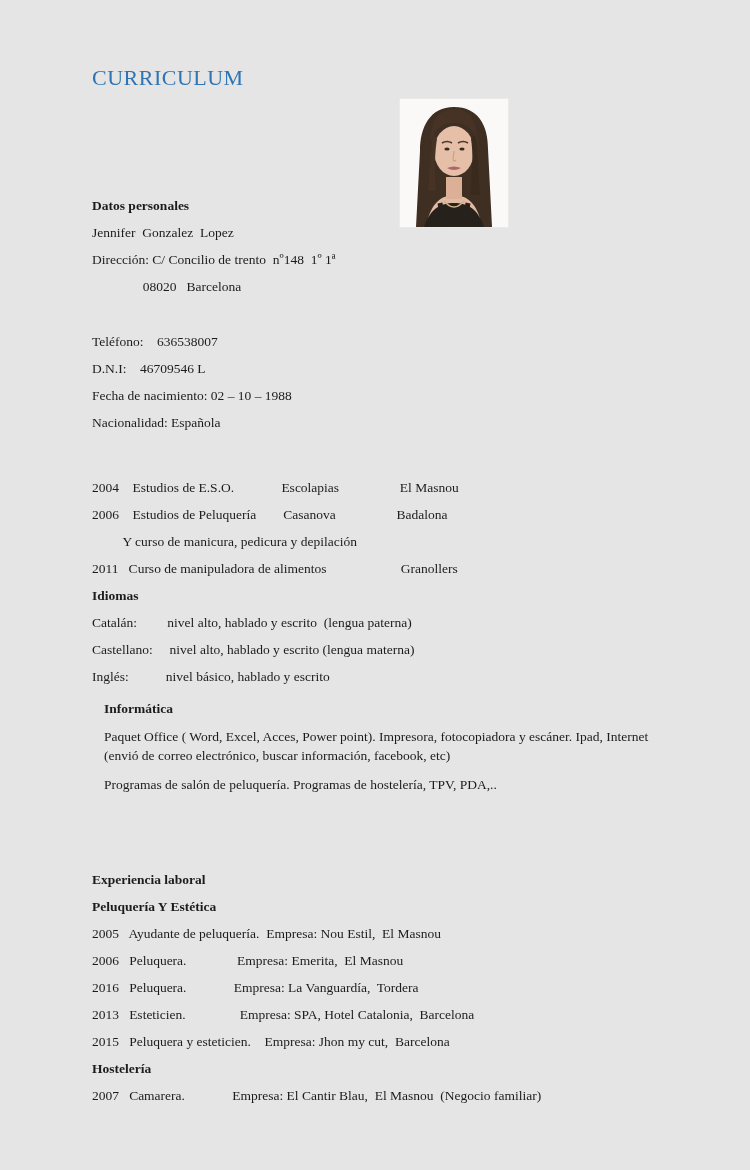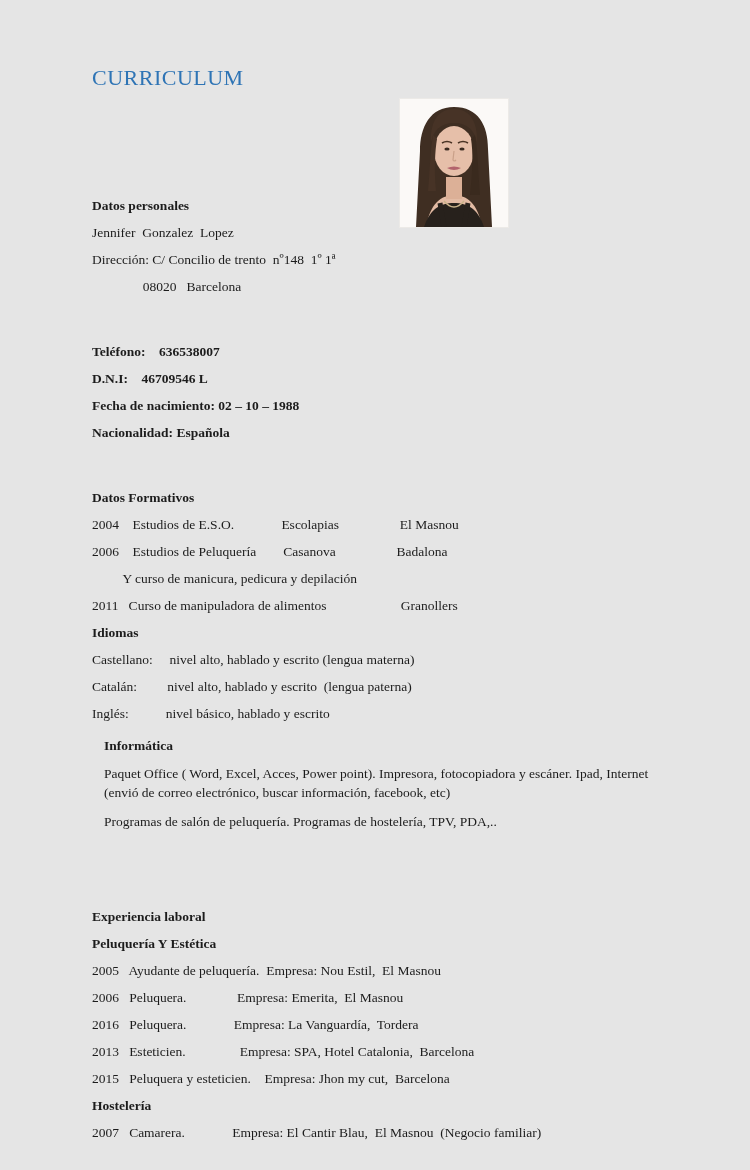--- a/index.html
+++ b/index.html
@@ -34,21 +34,21 @@
     outline: 1px solid #eceae7;
   }
   .content {
     position: absolute;
     left: 92px;
     top: 192px;
     width: 620px;
   }
   .line { white-space: pre-wrap; }
   .heading { font-weight: bold; white-space: pre-wrap; }
-  .sec-contact { margin-top: 38px; font-weight: bold; }
+  .sec-contact { margin-top: 28px; }
   .sec-formacion { margin-top: 38px; }
   .sec-informatica { margin-top: 5px; margin-left: 12px; }
   .para {
     white-space: pre-wrap;
     line-height: 19px;
     margin-top: 5px;
   }
   .para-single {
     white-space: pre-wrap;
     line-height: 27px;
@@ -106,31 +106,30 @@
     </section>
 
     <section class="sec-contact">
       <div class="line">Teléfono:    636538007</div>
       <div class="line">D.N.I:    46709546 L</div>
       <div class="line">Fecha de nacimiento: 02 – 10 – 1988</div>
       <div class="line">Nacionalidad: Española</div>
     </section>
 
     <section class="sec-formacion">
-      <div class="heading">Datos Formativos</div>
       <div class="line">2004    Estudios de E.S.O.              Escolapias                  El Masnou</div>
       <div class="line">2006    Estudios de Peluquería        Casanova                  Badalona</div>
       <div class="line">         Y curso de manicura, pedicura y depilación</div>
       <div class="line">2011   Curso de manipuladora de alimentos                      Granollers</div>
     </section>
 
     <section>
       <div class="heading">Idiomas</div>
+      <div class="line">Catalán:         nivel alto, hablado y escrito  (lengua paterna)</div>
       <div class="line">Castellano:     nivel alto, hablado y escrito (lengua materna)</div>
-      <div class="line">Catalán:         nivel alto, hablado y escrito  (lengua paterna)</div>
       <div class="line">Inglés:           nivel básico, hablado y escrito</div>
     </section>
 
     <section class="sec-informatica">
       <div class="heading">Informática</div>
       <div class="para">Paquet Office ( Word, Excel, Acces, Power point). Impresora, fotocopiadora y escáner. Ipad, Internet
 (envió de correo electrónico, buscar información, facebook, etc)</div>
       <div class="para-single">Programas de salón de peluquería. Programas de hostelería, TPV, PDA,..</div>
     </section>
 

